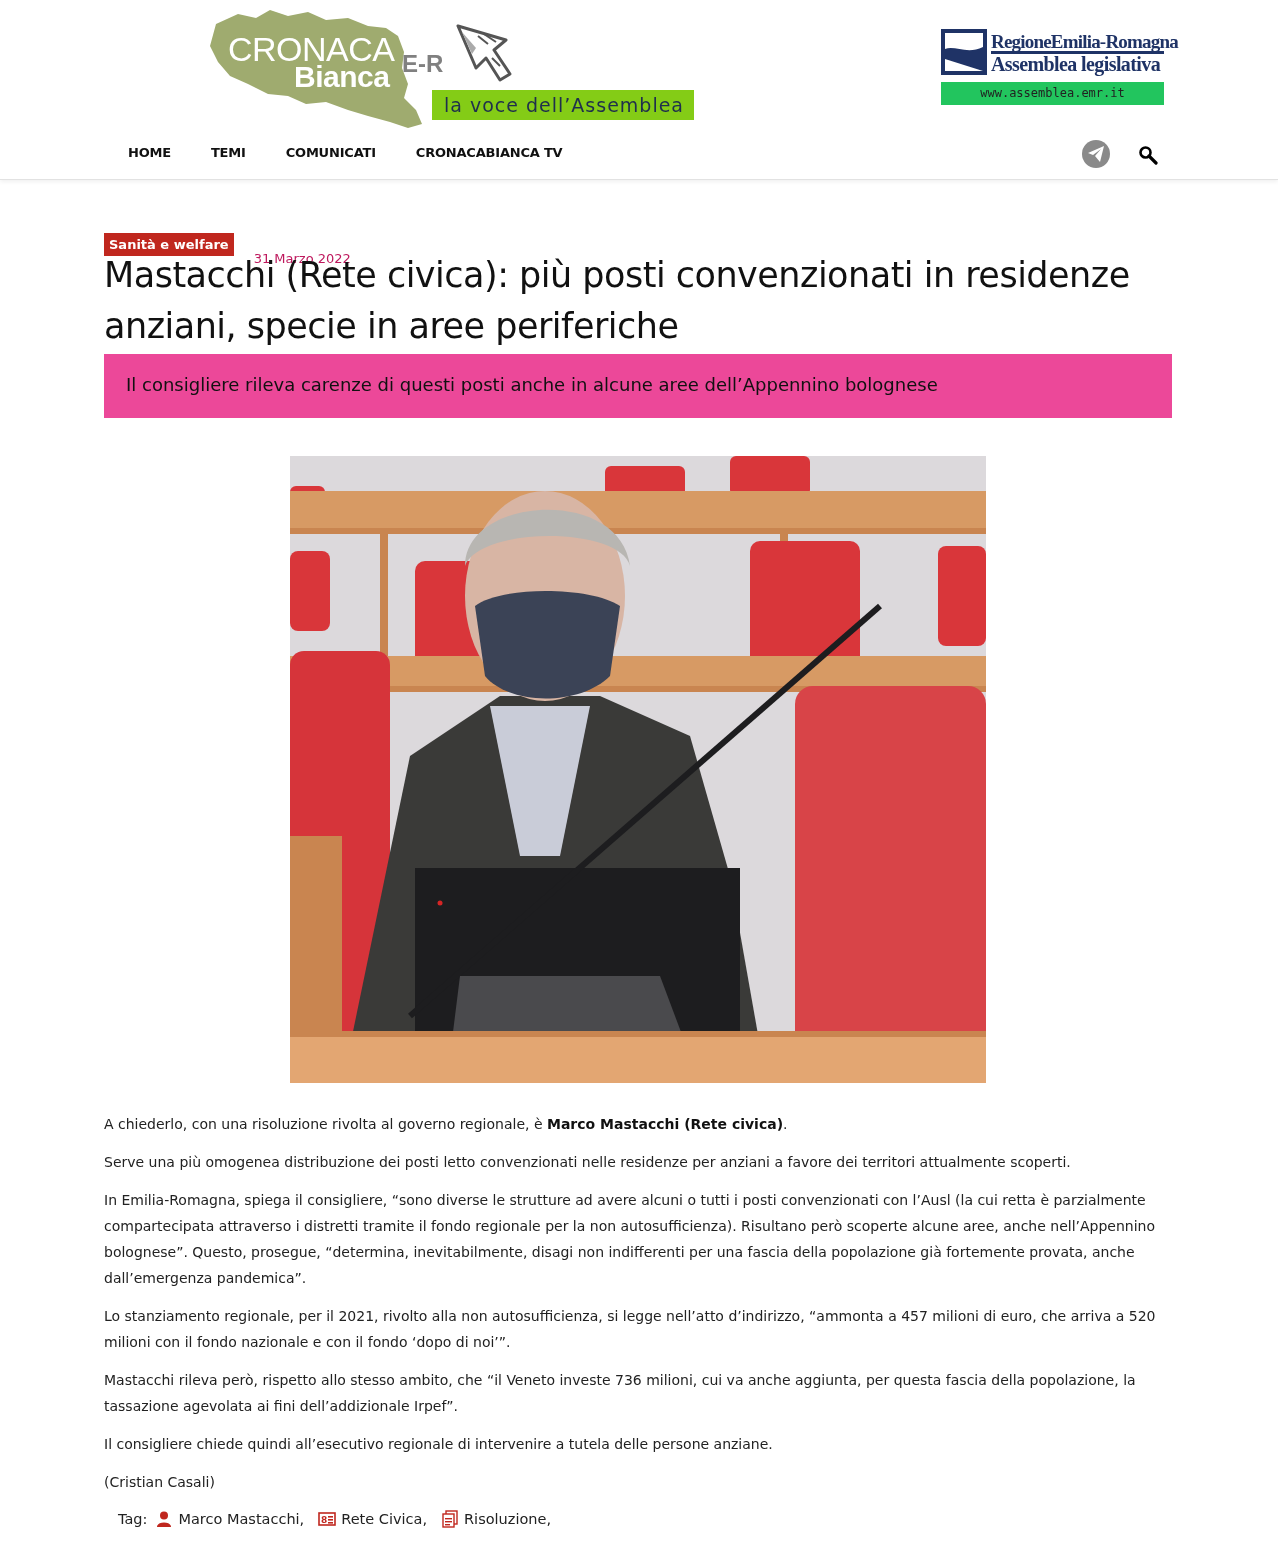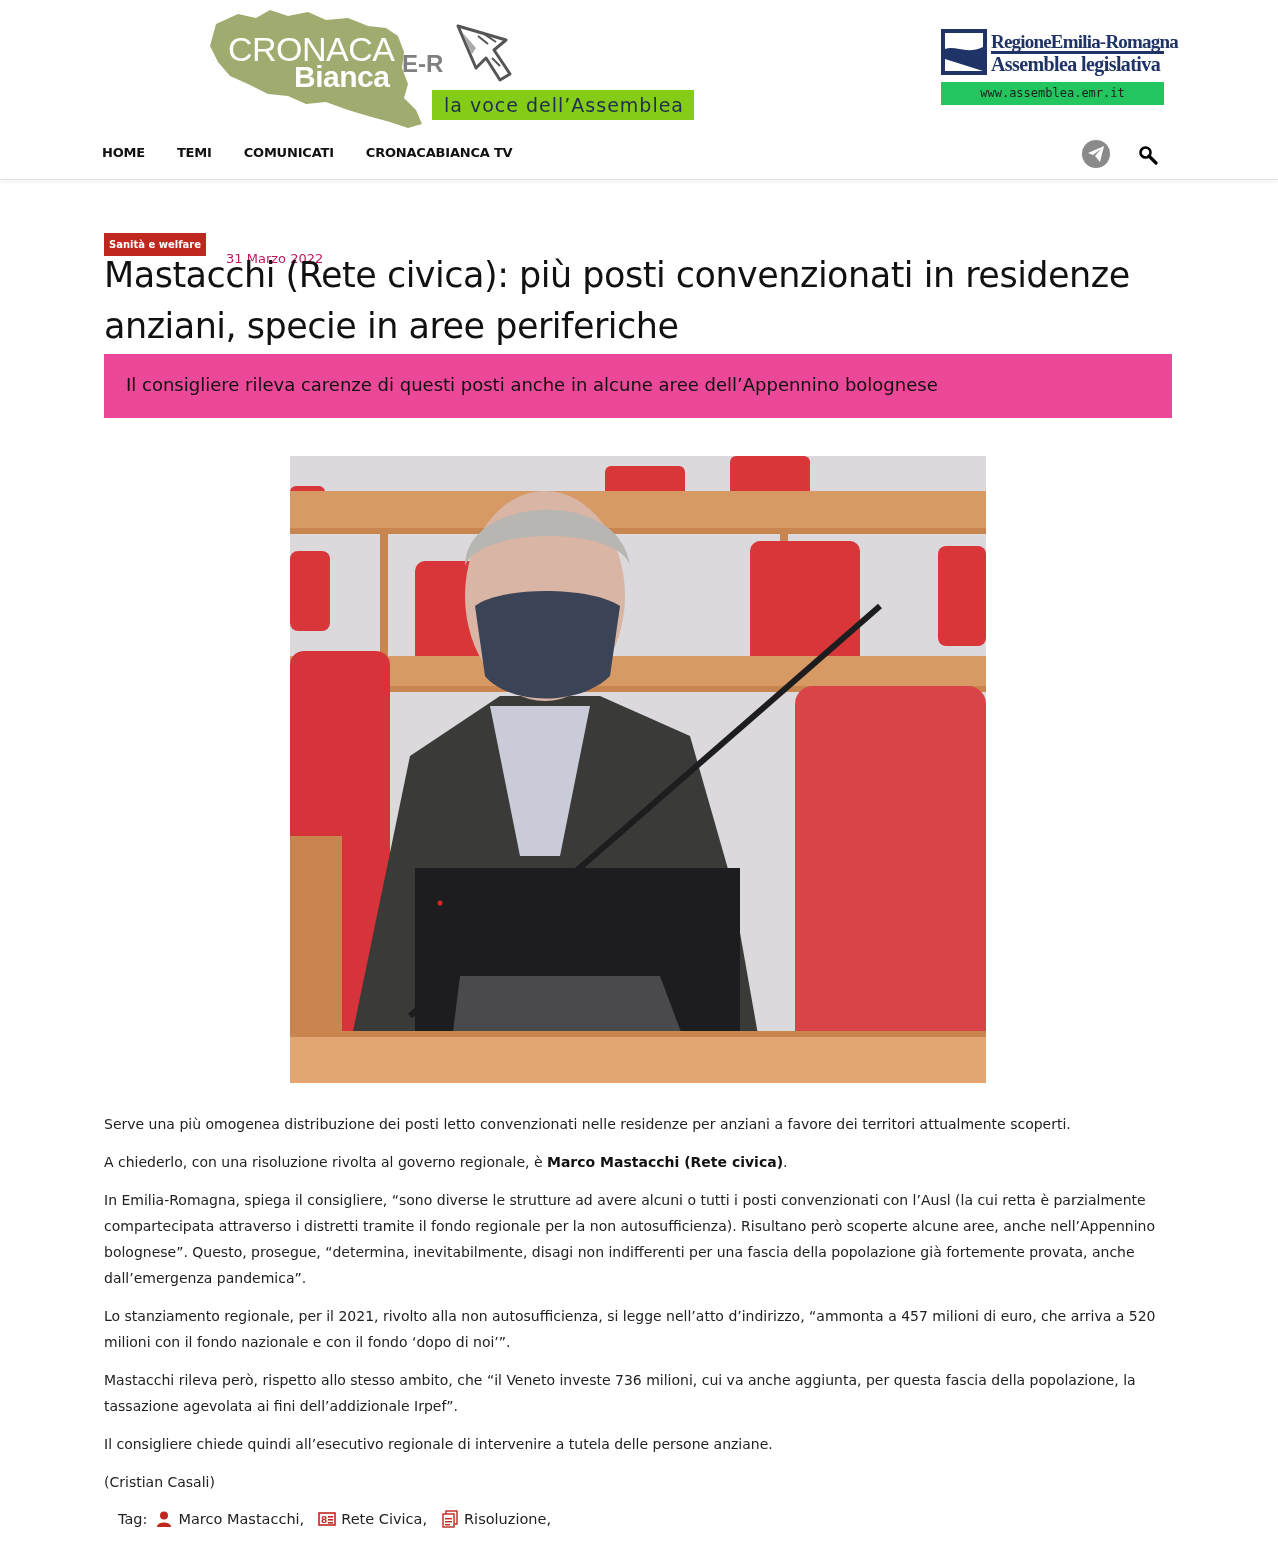--- a/index.html
+++ b/index.html
@@ -16,28 +16,28 @@
   .logo-arrow { position: absolute; left: 246px; top: 16px; width: 62px; height: 62px; }
   .logo-tagline { position: absolute; left: 224px; top: 84px; width: 262px; height: 30px; background: #84cc16; color: #1f2f4d; font-family: "DejaVu Sans", sans-serif; font-size: 19px; letter-spacing: 1px; padding-left: 12px; line-height: 30px; }
 
   .regione { position: absolute; left: 941px; top: 27px; width: 224px; height: 78px; }
   .regione-flag { position: absolute; left: 0; top: 2px; width: 46px; height: 46px; }
   .regione-line1 { position: absolute; left: 50px; top: 4px; font-family: "Liberation Serif", serif; font-size: 19px; font-weight: bold; color: #1f3366; letter-spacing: -0.8px; white-space: nowrap; }
   .regione-rule { position: absolute; left: 50px; top: 24px; width: 173px; height: 3px; background: #1f3366; }
   .regione-line2 { position: absolute; left: 50px; top: 26px; font-family: "Liberation Serif", serif; font-size: 20px; font-weight: bold; color: #1f3366; letter-spacing: -0.6px; white-space: nowrap; }
   .regione-url { position: absolute; left: 0; top: 55px; width: 223px; height: 23px; background: #22c55e; color: #222; font-family: "DejaVu Sans Mono", monospace; font-size: 12px; text-align: center; line-height: 23px; }
 
-  .nav { position: absolute; left: 102px; top: 145px; display: flex; gap: 4px; }
+  .nav { position: absolute; left: 128px; top: 145px; display: flex; gap: 12px; }
   .nav-item { font-family: "DejaVu Sans", sans-serif; font-size: 13px; font-weight: bold; color: #111; margin-right: 28px; cursor: pointer; letter-spacing: -0.2px; }
   .telegram { position: absolute; left: 1082px; top: 140px; width: 28px; height: 28px; border-radius: 50%; background: #8a8a8a; display: flex; align-items: center; justify-content: center; }
   .search { position: absolute; left: 1138px; top: 145px; width: 20px; height: 20px; }
 
   
   .meta { position: absolute; left: 104px; top: 223px; display: flex; align-items: center; }
-  .category { background: #c0271e; color: #fff; font-family: "DejaVu Sans", sans-serif; font-weight: bold; font-size: 10px; padding: 3px 5px; height: 23px; line-height: 17px; }
+  .category { background: #c0271e; color: #fff; font-family: "DejaVu Sans", sans-serif; font-weight: bold; font-size: 13px; padding: 3px 5px; height: 23px; line-height: 17px; }
   .date { margin-left: 20px; font-size: 13px; color: #be185d; margin-top: 28px; }
   .title { position: absolute; left: 104px; top: 250px; width: 1070px; font-family: "DejaVu Sans", sans-serif; font-size: 35px; line-height: 51px; font-weight: normal; color: #111; letter-spacing: -0.5px; }
   .subtitle-box { position: absolute; left: 104px; top: 354px; width: 1068px; height: 64px; background: #ec4899; }
   .subtitle { position: absolute; left: 22px; top: 20px; font-size: 18px; color: #111; white-space: nowrap; }
 
   .photo { position: absolute; left: 290px; top: 456px; width: 696px; height: 627px; overflow: hidden; background: #d9d7da; }
 
   .body-text { position: absolute; left: 104px; top: 1111px; width: 1070px; font-size: 14px; line-height: 26px; color: #222; }
   .body-text p { margin-bottom: 12px; }
   .body-text b { color: #111; }
@@ -149,22 +149,22 @@
       <line x1="120" y1="560" x2="590" y2="150" stroke="#1d1d1f" stroke-width="6"></line>
 
       <path d="M170,520 L370,520 L400,600 L160,600 Z" fill="#4a4a4d"></path>
 
       <rect x="0" y="575" width="696" height="52" fill="#e3a672"></rect>
       <rect x="0" y="575" width="696" height="6" fill="#c98550"></rect>
     </svg>
   </div>
 
   <div class="body-text">
+    <p><span>A chiederlo, con una risoluzione rivolta al governo regionale, è </span><b>Marco Mastacchi (Rete civica)</b><span>.</span></p>
     <p>Serve una più omogenea distribuzione dei posti letto convenzionati nelle residenze per anziani a favore dei territori attualmente scoperti.</p>
-    <p><span>A chiederlo, con una risoluzione rivolta al governo regionale, è </span><b>Marco Mastacchi (Rete civica)</b><span>.</span></p>
     <p>In Emilia-Romagna, spiega il consigliere, “sono diverse le strutture ad avere alcuni o tutti i posti convenzionati con l’Ausl (la cui retta è parzialmente compartecipata attraverso i distretti tramite il fondo regionale per la non autosufficienza). Risultano però scoperte alcune aree, anche nell’Appennino bolognese”. Questo, prosegue, “determina, inevitabilmente, disagi non indifferenti per una fascia della popolazione già fortemente provata, anche dall’emergenza pandemica”.</p>
     <p>Lo stanziamento regionale, per il 2021, rivolto alla non autosufficienza, si legge nell’atto d’indirizzo, “ammonta a 457 milioni di euro, che arriva a 520 milioni con il fondo nazionale e con il fondo ‘dopo di noi’”.</p>
     <p>Mastacchi rileva però, rispetto allo stesso ambito, che “il Veneto investe 736 milioni, cui va anche aggiunta, per questa fascia della popolazione, la tassazione agevolata ai fini dell’addizionale Irpef”.</p>
     <p>Il consigliere chiede quindi all’esecutivo regionale di intervenire a tutela delle persone anziane.</p>
     <p>(Cristian Casali)</p>
   </div>
 
   <div class="tags">
     <span>Tag:</span>
     <a class="tag">

